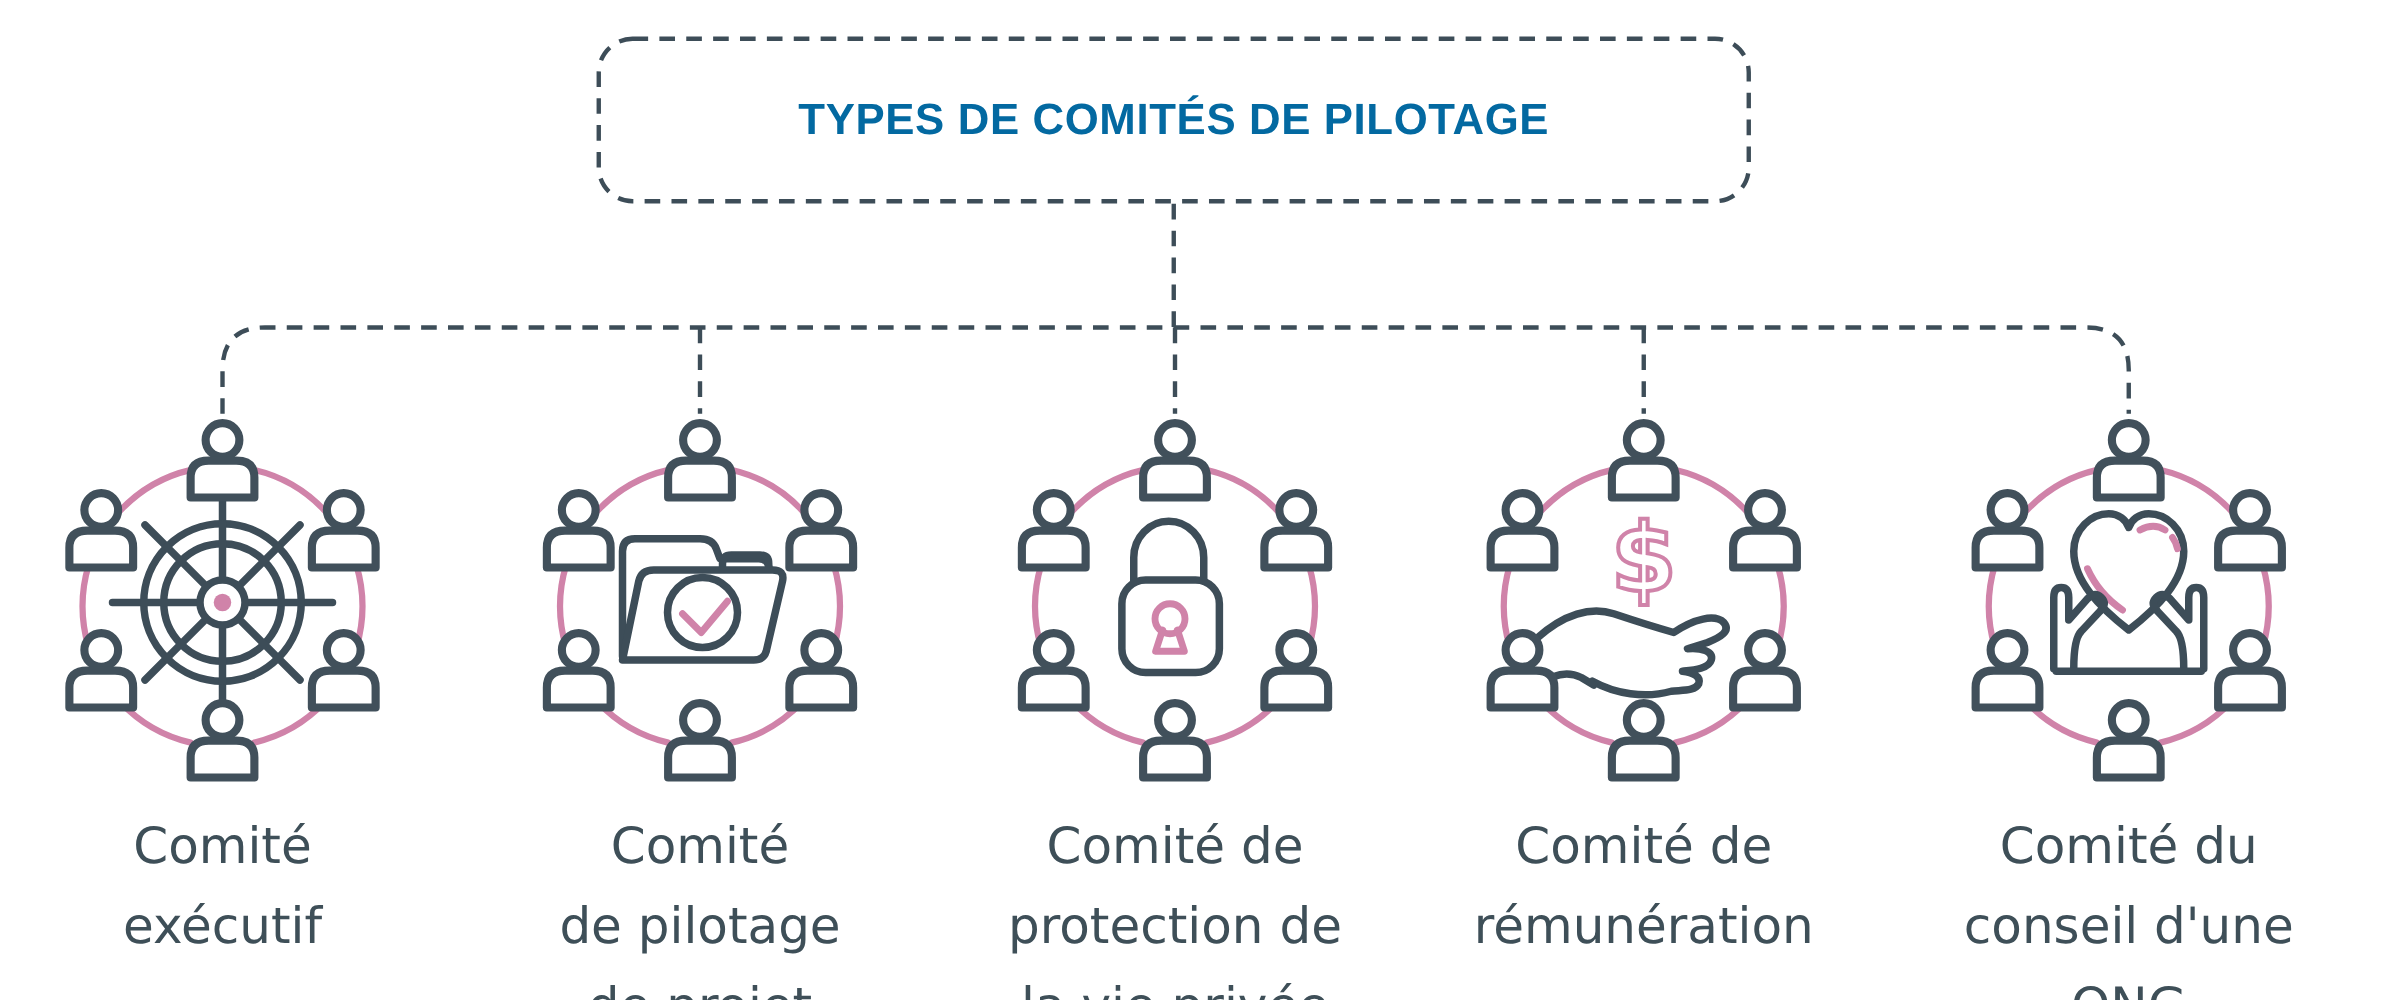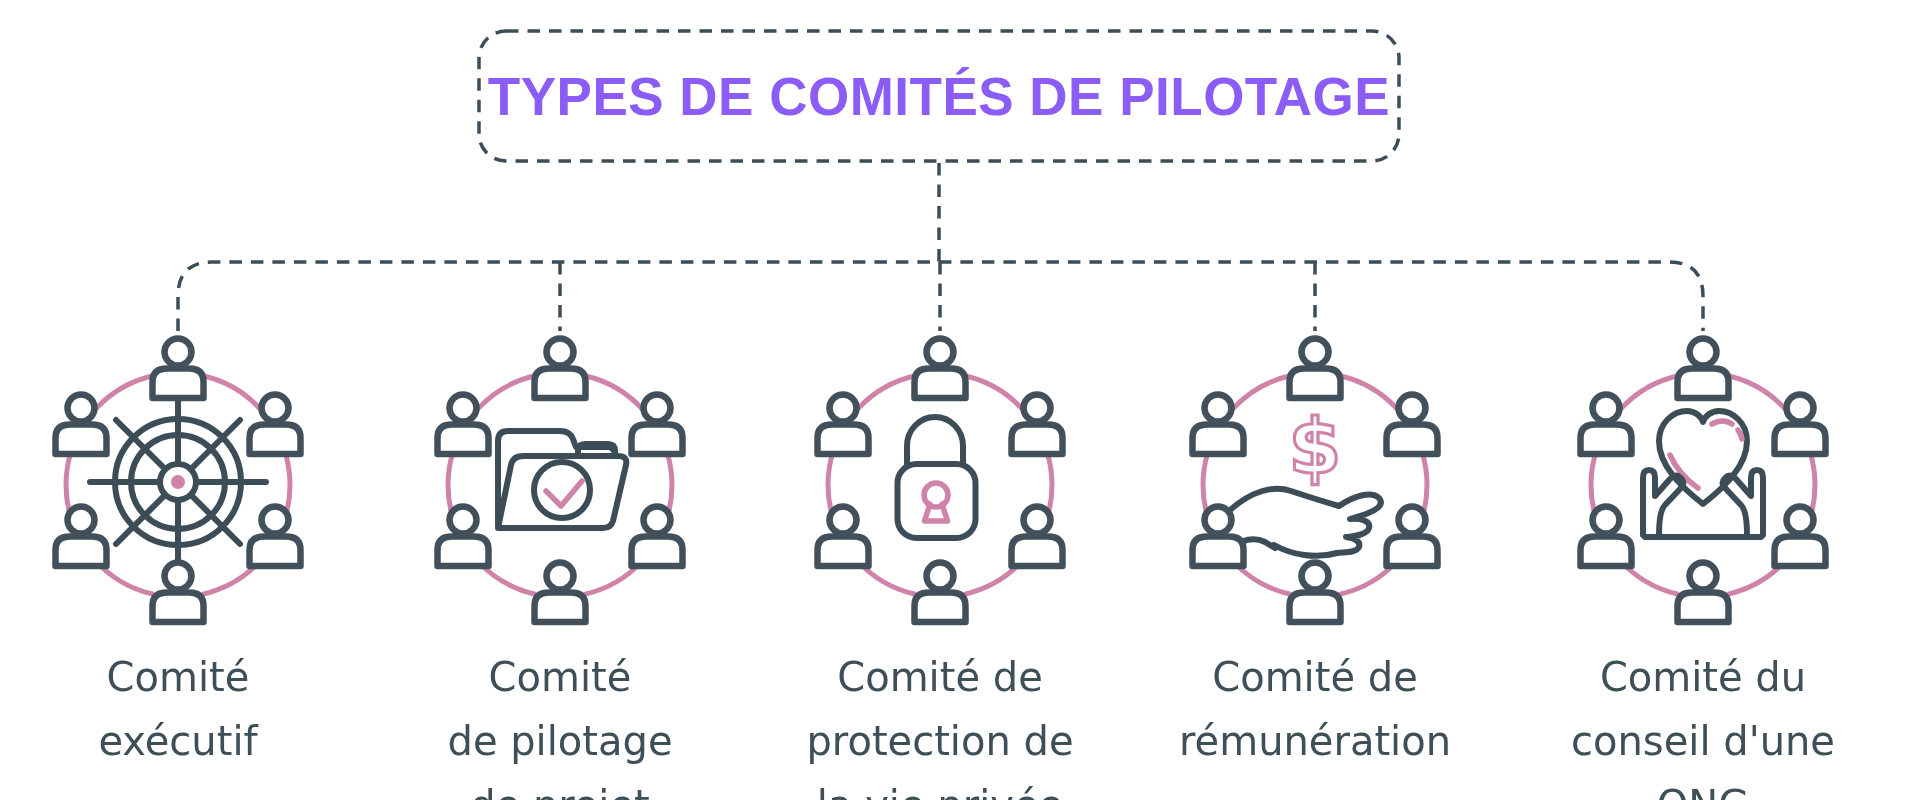--- a/index.html
+++ b/index.html
@@ -10,21 +10,21 @@
   .overlay{position:absolute;left:0;top:0;width:1920px;height:800px;}
   .overlay path,.overlay rect{
     fill:none;stroke:#3D4D58;stroke-width:3.5;stroke-dasharray:12.5 9;
   }
   .title-box{
     position:absolute;left:478px;top:30px;width:922px;height:132px;
     display:flex;align-items:center;justify-content:center;
   }
   .title-box h1{
     margin:0;font-family:"Liberation Sans",sans-serif;font-weight:bold;
-    font-size:53px;letter-spacing:.5px;color:#8b5cf6;white-space:nowrap;
+    font-size:35px;letter-spacing:.5px;color:#0369a1;white-space:nowrap;
   }
   .group{position:absolute;top:295px;width:300px;height:340px;}
   .group svg{display:block;width:300px;height:340px;}
   .grouplabel{
     position:absolute;top:645px;width:360px;text-align:center;
     font-size:40px;line-height:64px;color:#3E4F58;white-space:pre-line;
   }
   .slate{stroke:#3D4D58;fill:none;stroke-width:6;stroke-linecap:round;stroke-linejoin:round;}
   .slate-f{stroke:#3D4D58;fill:#ffffff;stroke-width:6;stroke-linecap:round;stroke-linejoin:round;}
   .pinkline{stroke:#D083A9;fill:none;stroke-width:5.5;stroke-linecap:round;stroke-linejoin:round;}

